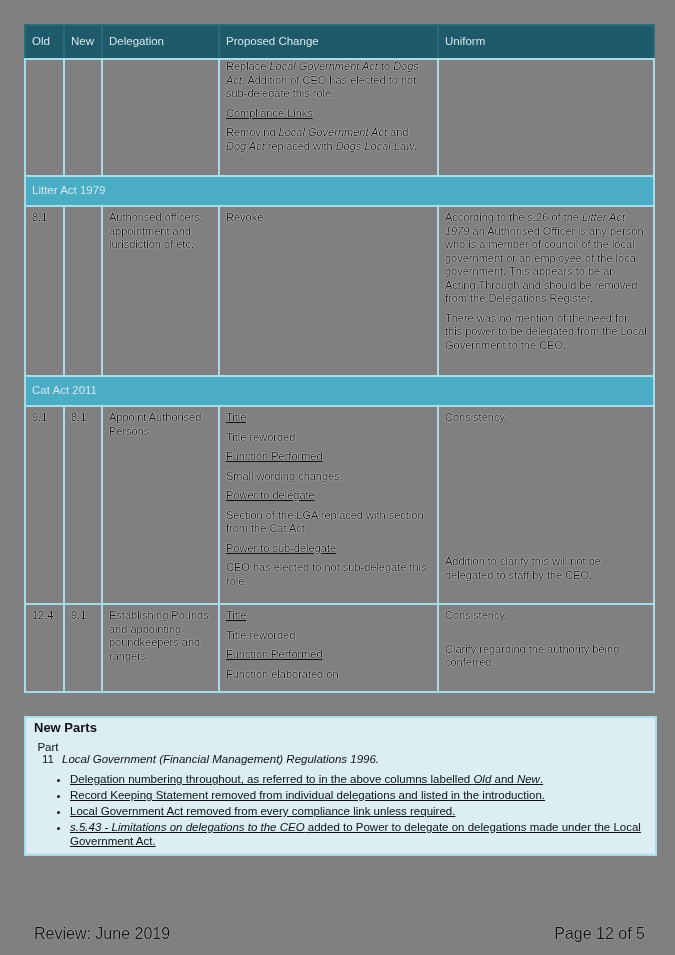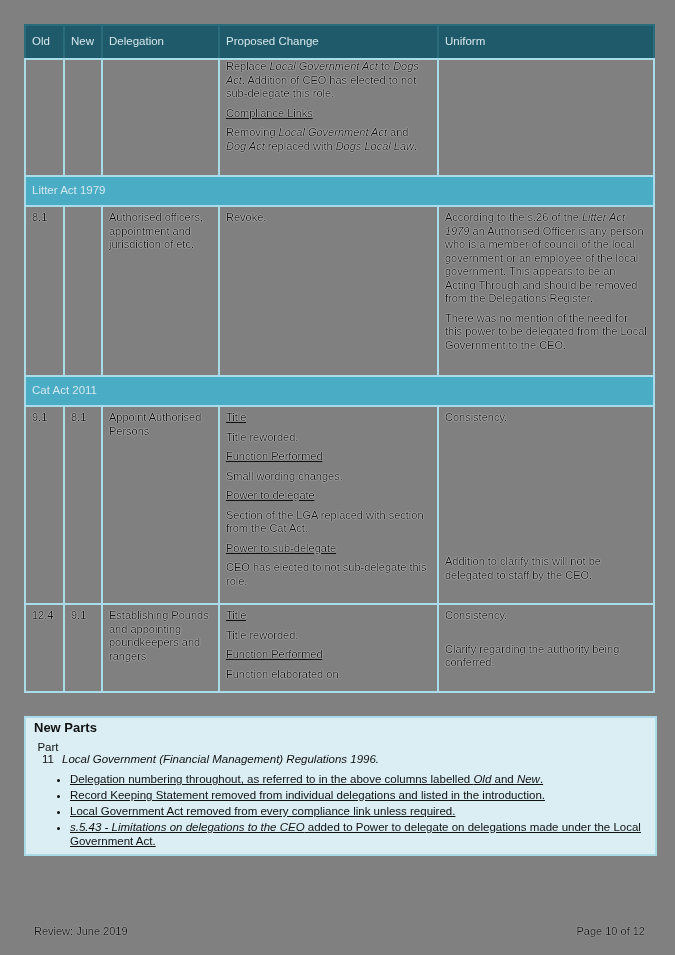--- a/index.html
+++ b/index.html
@@ -32,21 +32,21 @@
   .i { font-style:italic; }
   .notes {
     position:absolute; left:24px; top:716px; width:613px; padding:0 8px 4px 8px;
     background:#daeef4; border:2px solid #a9dce8; color:#111; font-size:11.5px;
   }
   .notes h4 { margin:2px 0 6px 0; font-size:13px; font-weight:bold; }
   .notes .part { margin:0 0 7px 0; }
   .notes .part .pn { display:inline-block; width:28px;text-align:center; }
   .notes ul { margin:0; padding-left:36px; }
   .notes li { margin:0 0 2px 0; line-height:14px;text-decoration:underline; }
-  .footer { position:absolute; top:925px; font-size:11px; color:#111; text-shadow:0 0 1px #fff; }
+  .footer { position:absolute; top:925px; font-size:16px; color:#111; text-shadow:0 0 1px #fff; }
 </style>
 </head>
 <body>
 
 <table class="deleg">
   <colgroup>
     <col style="width:39px">
       <col style="width:38px">
       <col style="width:117px">
       <col style="width:219px">
@@ -147,13 +147,13 @@
     </li>
     <li>Record Keeping Statement removed from individual delegations and listed in the introduction.</li>
     <li>Local Government Act removed from every compliance link unless required.</li>
     <li>
       <span class="i">s.5.43 - Limitations on delegations to the CEO</span><span> added to Power to delegate on delegations made under the Local Government Act.</span>
     </li>
   </ul>
 </div>
 
 <div class="footer" style="left:34px">Review: June 2019</div>
-<div class="footer" style="right:30px">Page 10 of 12</div>
+<div class="footer" style="right:30px">Page 12 of 5</div>
 
 </body></html>

